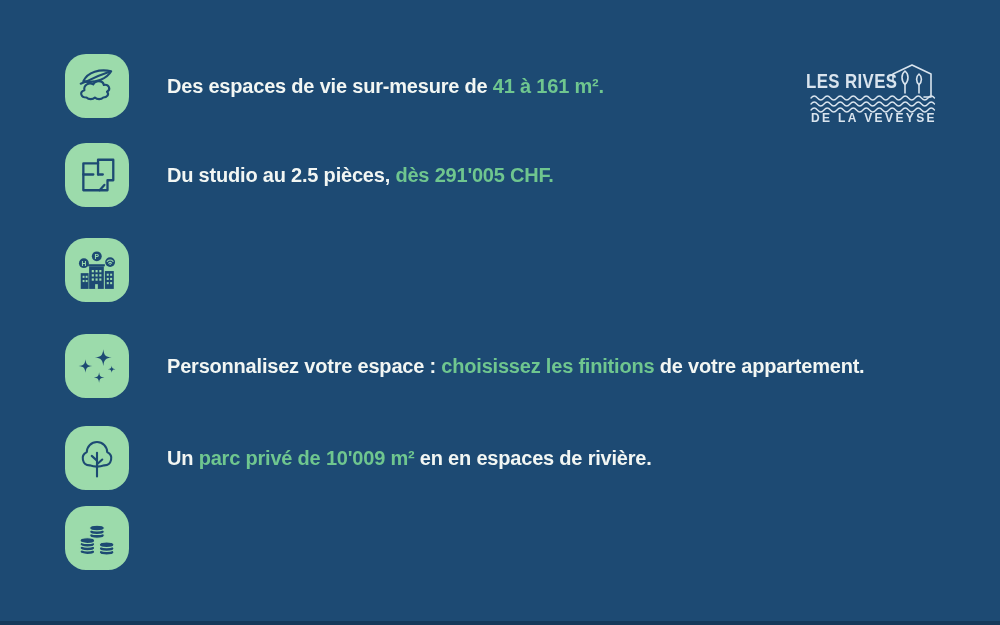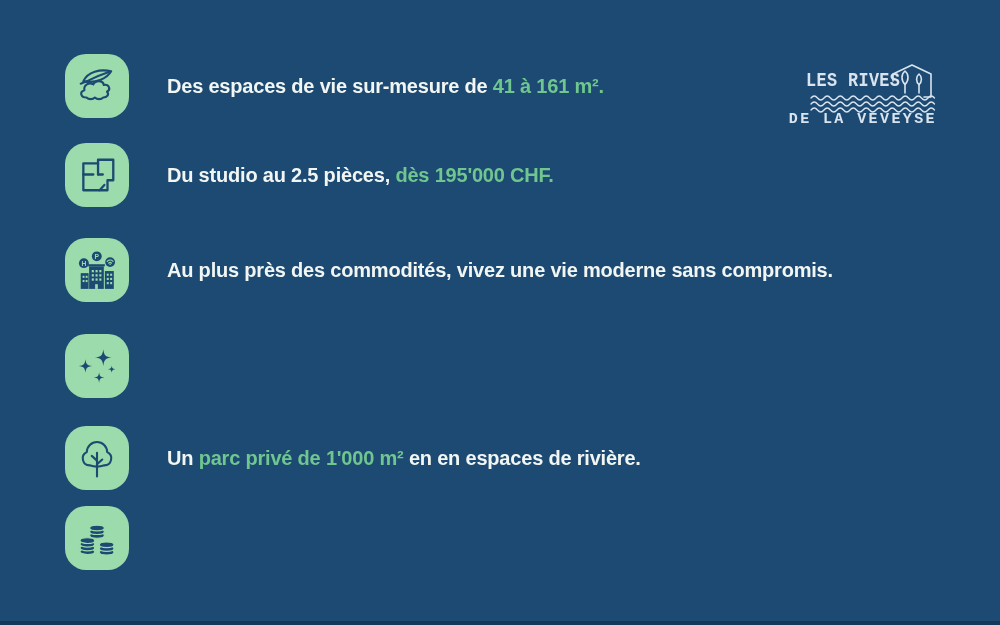--- a/index.html
+++ b/index.html
@@ -29,31 +29,31 @@
     border-radius:21px;
     display:flex;align-items:center;justify-content:center;
   }
   .row-text{
     margin-left:38px;
     font-size:20px;font-weight:700;letter-spacing:-0.2px;
     color:var(--text);white-space:nowrap;
   }
   .row-text .green{color:var(--green);}
   
-  .logo{position:absolute;left:802px;top:60px;width:140px;height:72px;color:var(--logo);font-family:Liberation Mono, monospace;}
+  .logo{position:absolute;left:802px;top:60px;width:140px;height:72px;color:var(--logo);}
   .logo-title{
     position:absolute;left:4px;top:10px;
     font-size:21px;font-weight:700;line-height:1;letter-spacing:0.5px;
     transform:scaleX(0.8);transform-origin:left center;white-space:nowrap;
   }
   .logo-house{position:absolute;left:86px;top:3px;}
   .logo-waves{position:absolute;left:8px;top:35px;}
   .logo-subtitle{
     position:absolute;right:5px;top:51px;
-    font-size:15px;font-weight:700;letter-spacing:2.4px;white-space:nowrap;
+    font-size:12px;font-weight:700;letter-spacing:2.4px;white-space:nowrap;
   }
   .bottom-strip{position:absolute;left:0;right:0;bottom:0;height:4px;background:rgba(8,24,44,0.35);}
   .feature-icon text{font-family:"Liberation Sans",sans-serif;}
 </style>
 </head>
 <body>
 
 <main class="features">
   <div class="row">
     <div class="icon-badge">
@@ -74,21 +74,21 @@
         <svg class="feature-icon" width="42" height="42" viewBox="0 0 40 40">
     <g fill="none" stroke="#1d4a73" stroke-width="2.2" stroke-linecap="round" stroke-linejoin="round">
       <path d="M7 9 H21 V5.5 H35.5 V25 H30 V34.5 H7 Z"></path>
       <path d="M21 9 V19.5"></path>
       <path d="M7 19.5 H16.5"></path>
       <path d="M21 19.5 H25.5"></path>
       <path d="M22.5 34.5 L27 29.5"></path>
     </g>
   </svg>
       </div>
-    <div class="row-text"><span>Du studio au 2.5 pièces, </span><span class="green">dès 195'000 CHF.</span></div>
+    <div class="row-text"><span>Du studio au 2.5 pièces, </span><span class="green">dès 291'005 CHF.</span></div>
   </div>
 
   <div class="row">
     <div class="icon-badge">
         <svg class="feature-icon" width="42" height="42" viewBox="0 0 40 40">
     <g fill="#1d4a73">
       <rect x="4.5" y="23" width="7.5" height="15"></rect>
       <rect x="27.5" y="21" width="8.5" height="17"></rect>
       <rect x="12.5" y="16.5" width="14" height="21.5"></rect>
       <rect x="11.5" y="14.5" width="16" height="2"></rect>
@@ -120,48 +120,48 @@
       <circle cx="32.5" cy="14.6" r="0.7"></circle>
     </g>
     <text x="7.5" y="15.8" font-size="6.4" font-weight="bold" fill="#9cdbab" text-anchor="middle">H</text>
     <text x="19.8" y="9.3" font-size="6.4" font-weight="bold" fill="#9cdbab" text-anchor="middle">P</text>
     <g fill="none" stroke="#9cdbab" stroke-width="1.1" stroke-linecap="round">
       <path d="M29.7 11.8 a4 4 0 0 1 5.6 0"></path>
       <path d="M31.1 13.4 a2 2 0 0 1 2.8 0"></path>
     </g>
   </svg>
       </div>
-    <div class="row-text"><span>Au plus près des commodités, vivez une vie moderne sans compromis.</span></div>
   </div>
 
   <div class="row">
     <div class="icon-badge">
         <svg class="feature-icon" width="42" height="42" viewBox="0 0 40 40">
     <g fill="#1d4a73">
       <path d="M26 4 C26.8 10 28 11.2 34 12 C28 12.8 26.8 14 26 20 C25.2 14 24 12.8 18 12 C24 11.2 25.2 10 26 4 Z"></path>
       <path d="M9 13.5 C9.65 18.4 10.6 19.35 15.5 20 C10.6 20.65 9.65 21.6 9 26.5 C8.35 21.6 7.4 20.65 2.5 20 C7.4 19.35 8.35 18.4 9 13.5 Z"></path>
       <path d="M22 26 C22.5 29.75 23.25 30.5 27 31 C23.25 31.5 22.5 32.25 22 36 C21.5 32.25 20.75 31.5 17 31 C20.75 30.5 21.5 29.75 22 26 Z"></path>
       <path d="M34 19.5 C34.35 22.1 34.9 22.65 37.5 23 C34.9 23.35 34.35 23.9 34 26.5 C33.65 23.9 33.1 23.35 30.5 23 C33.1 22.65 33.65 22.1 34 19.5 Z"></path>
     </g>
   </svg>
       </div>
+    <div class="row-text"><span>Personnalisez votre espace : </span><span class="green">choisissez les finitions</span><span> de votre appartement.</span></div>
   </div>
 
   <div class="row">
     <div class="icon-badge">
         <svg class="feature-icon" width="42" height="42" viewBox="0 0 40 40">
     <g fill="none" stroke="#1d4a73" stroke-width="2" stroke-linecap="round" stroke-linejoin="round">
       <path d="M13 27 a6.6 6.6 0 0 1 -2.7 -12.6 a9.2 9.2 0 0 1 19.4 0 a6.6 6.6 0 0 1 -2.7 12.6 q-7 2.4 -14 0 z"></path>
       <path d="M20 37.5 V15"></path>
       <path d="M20 22.5 L15 18"></path>
       <path d="M20 26 L25 21.5"></path>
     </g>
   </svg>
       </div>
-    <div class="row-text"><span>Un </span><span class="green">parc privé de 1'000 m²</span><span> en en espaces de rivière.</span></div>
+    <div class="row-text"><span>Un </span><span class="green">parc privé de 10'009 m²</span><span> en en espaces de rivière.</span></div>
   </div>
 
   <div class="row">
     <div class="icon-badge">
         <svg class="feature-icon" width="42" height="42" viewBox="0 0 40 40">
     <g fill="#1d4a73" stroke="#9cdbab" stroke-width="1.1">
       <ellipse cx="20" cy="17.5" rx="7" ry="2.7"></ellipse>
       <ellipse cx="20" cy="14" rx="7" ry="2.7"></ellipse>
       <ellipse cx="20" cy="10.5" rx="7" ry="2.7"></ellipse>
       <ellipse cx="10.8" cy="33" rx="7" ry="2.7"></ellipse>

